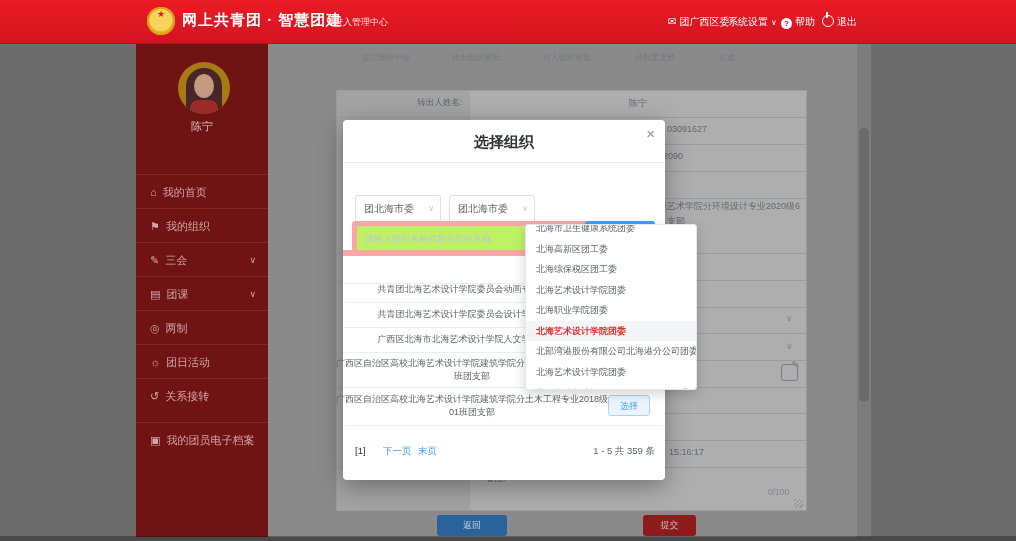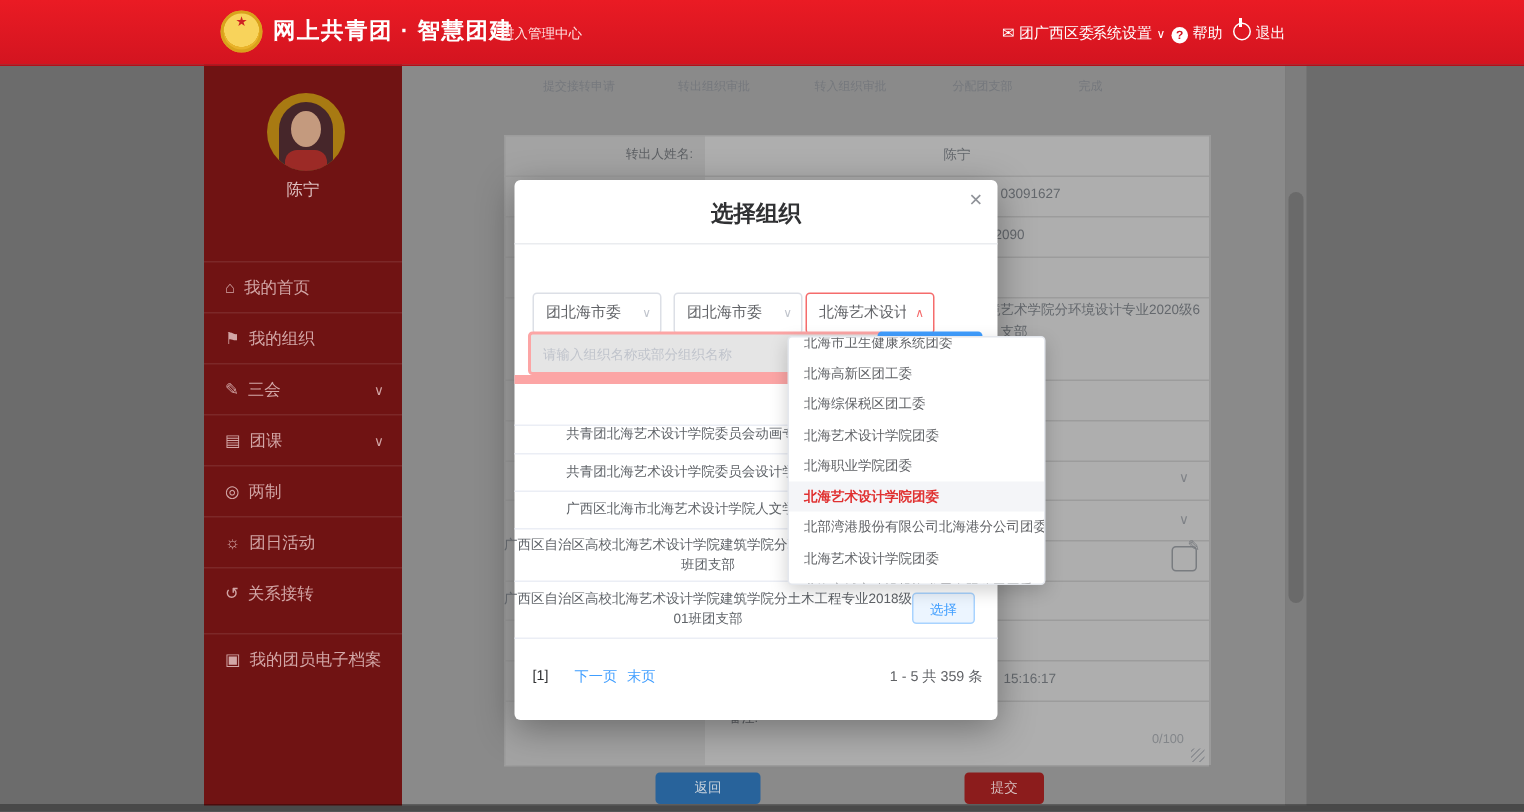--- a/index.html
+++ b/index.html
@@ -46,21 +46,21 @@
   
   .modal{left:343px;top:120px;width:322px;height:360px;background:#fff;border-radius:4px;box-shadow:0 6px 24px rgba(0,0,0,0.35);z-index:60;}
   .mtitle{left:0;top:13px;width:322px;text-align:center;font-size:15px;font-weight:bold;color:#303133;}
   .mclose{right:10px;top:5px;font-size:15px;color:#909399;cursor:pointer;}
   .mdivider{left:0;top:42px;width:322px;height:1px;background:#eaecef;}
   .msel{top:75px;height:26px;border:1px solid #dcdfe6;border-radius:3px;background:#fff;font-size:10px;color:#606266;line-height:26px;cursor:pointer;}
   .msel .txt{position:absolute;left:8px;top:0;overflow:hidden;white-space:nowrap;}
   .msel .chev{position:absolute;right:6px;font-size:8px;color:#c0c4cc;}
   .msel.open{border-color:#f56c6c;}
   .msel.open .chev{color:#f56c6c;}
-  .msearch{left:9px;top:101px;width:226px;height:25px;border:2px solid #fca5a5;border-radius:3px;background:#e5e5e5;font-size:9px;color:#606266;padding:0 0 0 8px;outline:none;box-sizing:content-box;}
+  .msearch{left:9px;top:101px;width:226px;height:25px;border:5px solid #fca5a5;border-radius:3px;background:#bef264;font-size:9px;color:#606266;padding:0 0 0 8px;outline:none;box-sizing:content-box;}
   .msearch::placeholder{color:#c0c4cc;}
   .mbluebtn{left:242px;top:101px;width:70px;height:26px;background:#409eff;border:none;border-radius:3px;cursor:pointer;}
   .mthead{left:0;top:130px;width:322px;height:27px;line-height:27px;text-align:right;font-size:9.5px;color:#909399;border-top:6px solid #fca5a5;border-bottom:1px solid #ebeef5;}
   .mrow{left:0;width:322px;border-bottom:1px solid #ebeef5;}
   .mrow .t{position:absolute;left:9px;top:0;width:240px;height:100%;display:flex;flex-direction:column;justify-content:center;align-items:center;font-size:9px;color:#5f6368;line-height:13px;white-space:nowrap;overflow:visible;}
   .selbtn{position:absolute;right:15px;top:50%;margin-top:-11px;width:42px;height:21px;line-height:21px;text-align:center;font-size:9px;color:#409eff;background:#ecf5ff;border:1px solid #a8d3ff;border-radius:3px;cursor:pointer;box-sizing:border-box;}
   .mpage{left:0;top:325px;width:322px;height:20px;font-size:9.5px;}
   .mpage .num{position:absolute;left:12px;color:#303133;}
   .mpage .lnk{position:absolute;color:#409eff;cursor:pointer;}
   .mpage .info{position:absolute;right:10px;color:#606266;}
@@ -187,24 +187,20 @@
     <div class="abs mdivider"></div>
 
     <div class="abs msel" style="left:12px;width:84px">
       <span class="txt" style="width:62px">团北海市委</span>
       <span class="chev">∨</span>
     </div>
     <div class="abs msel" style="left:106px;width:84px">
       <span class="txt" style="width:62px">团北海市委</span>
       <span class="chev">∨</span>
     </div>
-    <div class="abs msel open" style="left:194px;width:84px">
-      <span class="txt" style="width:58px">北海艺术设计</span>
-      <span class="chev">∧</span>
-    </div>
 
     <input class="abs msearch" placeholder="请输入组织名称或部分组织名称" style="">
     <button class="abs mbluebtn"></button>
 
     <div class="abs mthead">组织全称</div>
 
     <div class="abs mrow" style="top:157px;height:25px">
       <div class="t">
           <span>共青团北海艺术设计学院委员会动画专业团总支</span>
         </div>

